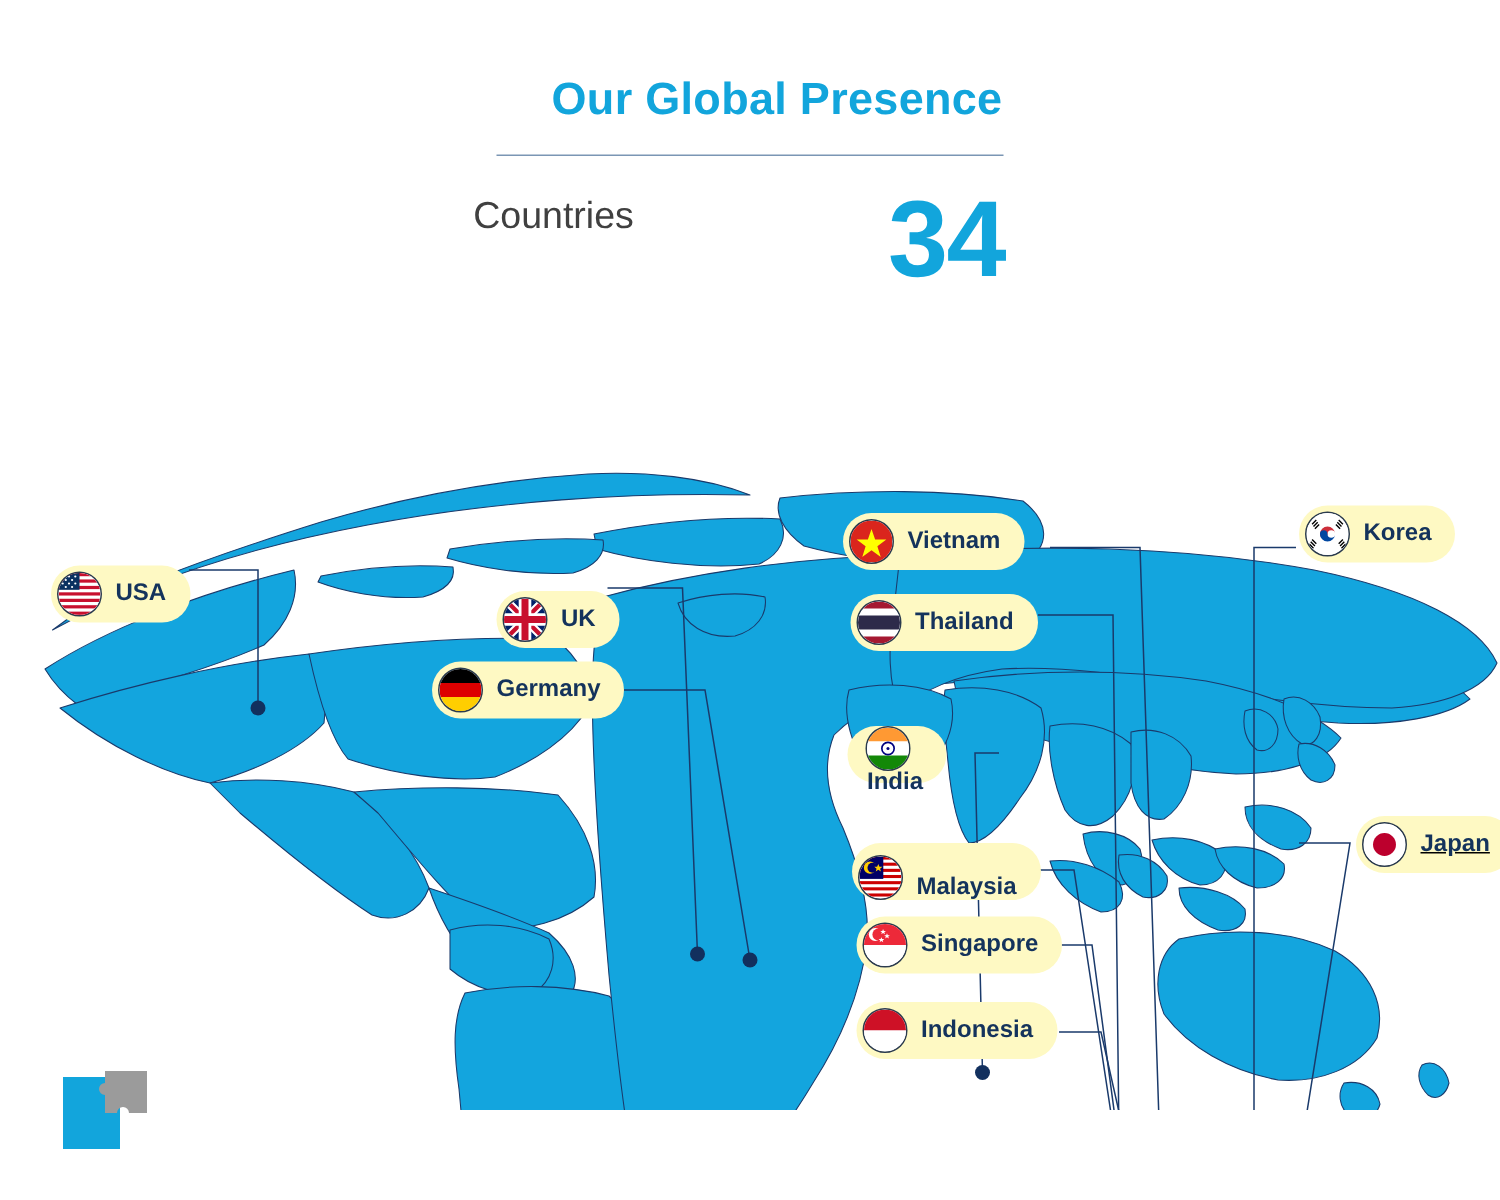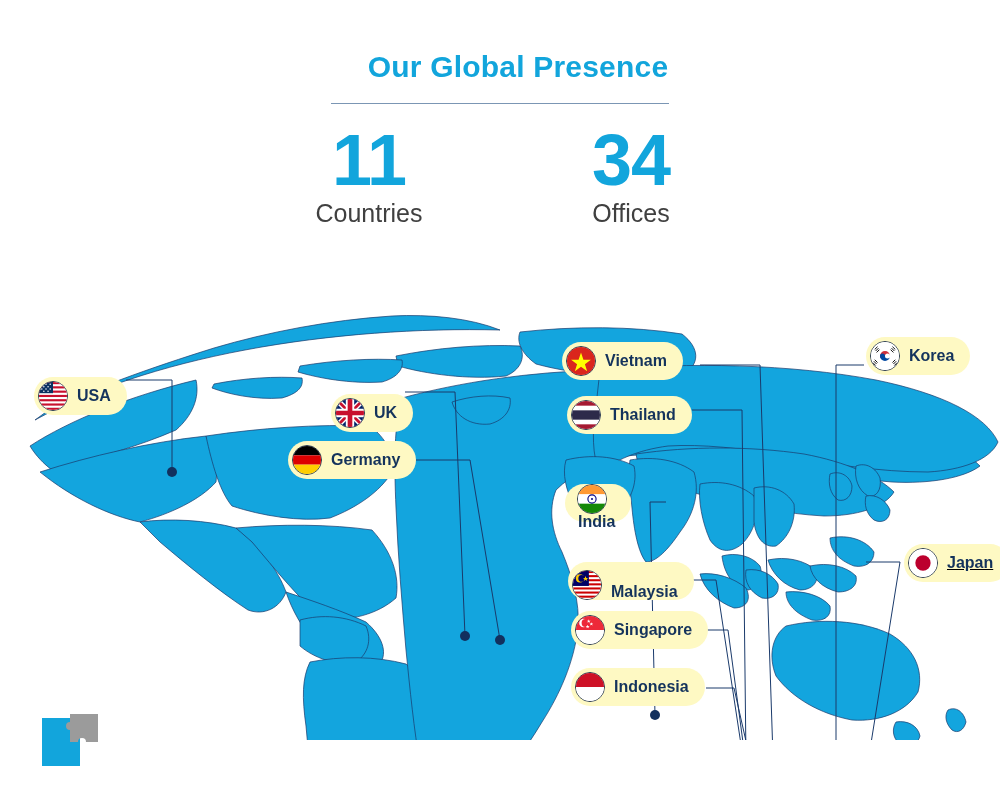--- a/index.html
+++ b/index.html
@@ -59,26 +59,24 @@
 </head>
 <body>
 
 <div id="header">
   <div id="page-title">Our Global Presence</div>
   <div id="title-rule"></div>
 </div>
 
 <div id="stats">
   <div class="stat">
-    <div class="stat-value">11</div>
     <div class="stat-label">Countries</div>
   </div>
   <div class="stat">
     <div class="stat-value">34</div>
-    <div class="stat-label">Offices</div>
   </div>
 </div>
 
 <div id="map-wrap">
   <svg id="map-svg" width="1000" height="470" viewBox="0 0 1000 470">
     <g fill="#13A5DE" stroke="#1a3a6b" stroke-width="0.7" stroke-linejoin="round">
 
       <path d="M35 150 C90 120 160 96 245 80 C330 64 420 58 500 60 C470 48 430 44 392 46
                C330 50 268 62 214 78 C150 98 88 120 46 142 Z"></path>
       <path d="M30 176 C70 150 130 126 196 110 C200 128 192 146 176 160 C140 176 90 190 52 200

